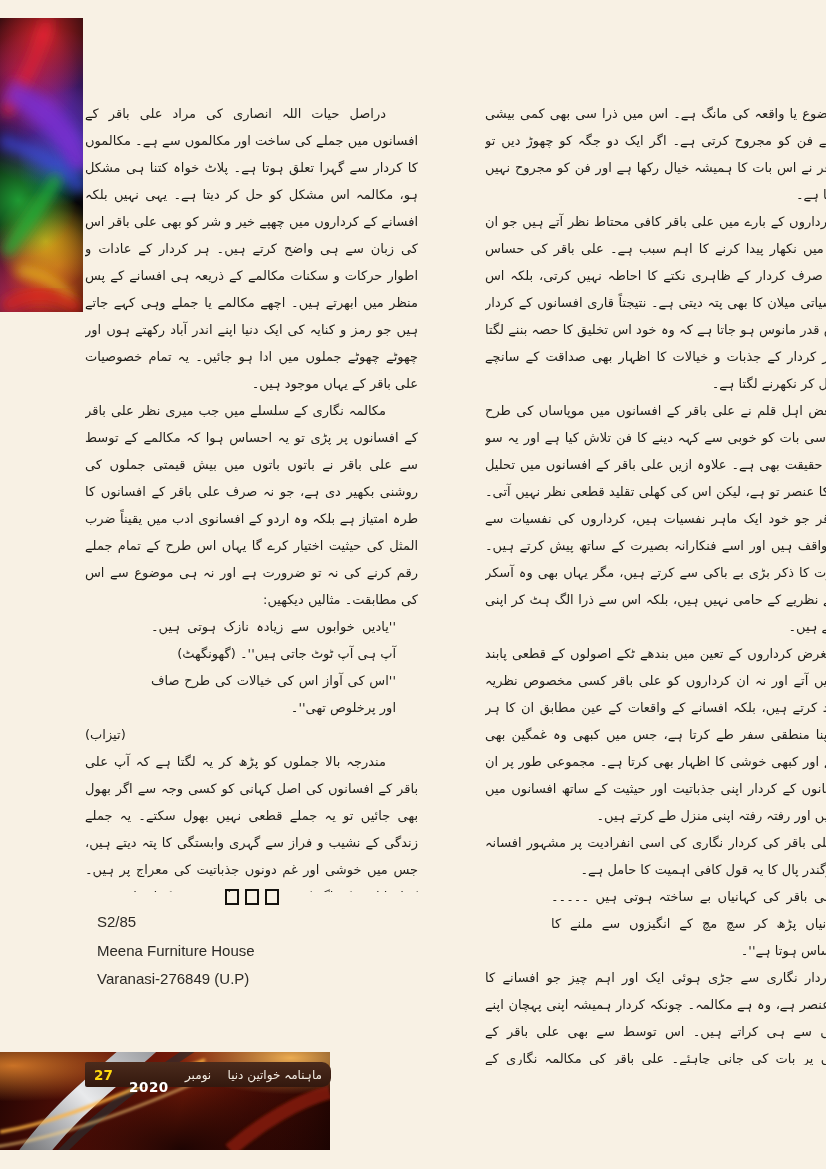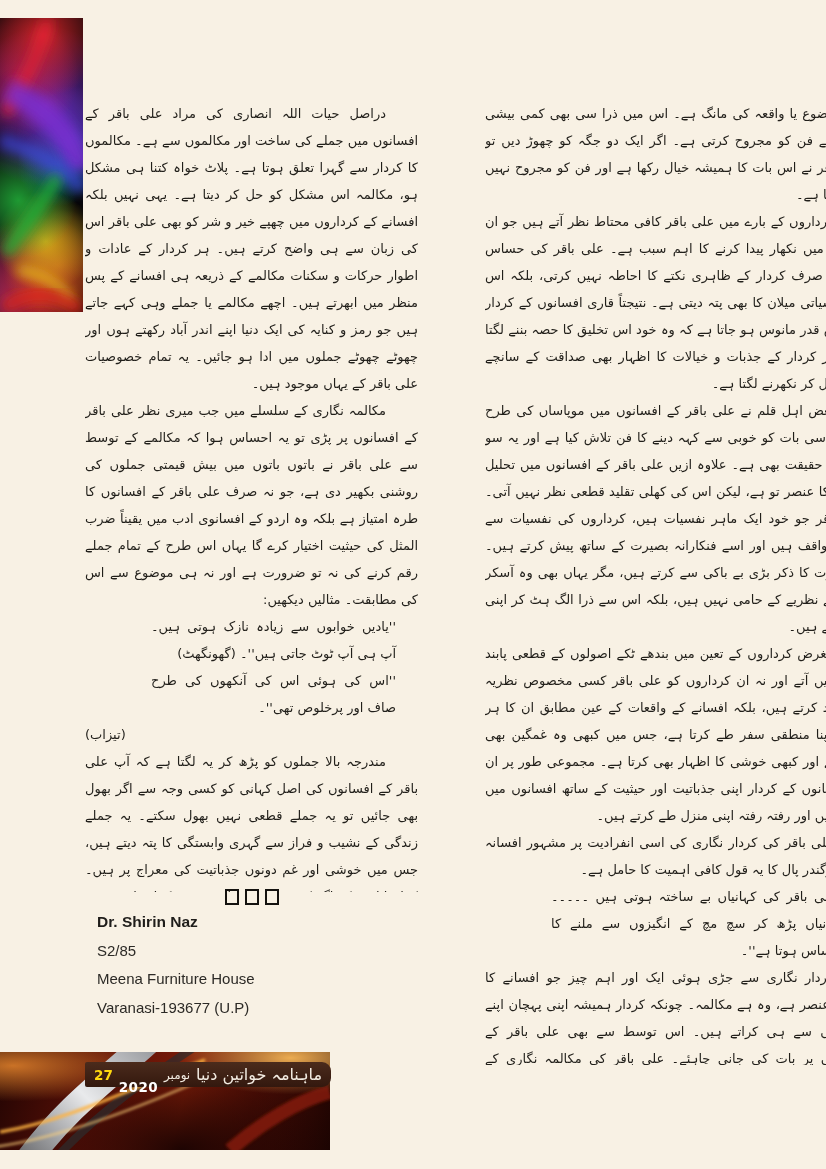--- a/index.html
+++ b/index.html
@@ -37,21 +37,21 @@
   }
   .art-bottom svg{position:absolute;left:0;top:0;}
   
   .footer-bar{
     position:absolute;left:85px;top:1062px;width:246px;height:25px;
     background:linear-gradient(#4b2b1c,#33180e);
     border-radius:2px 9px 9px 2px;
     display:flex;direction:rtl;align-items:center;justify-content:space-between;
     padding:0 9px;box-sizing:border-box;z-index:3;
   }
-  .footer-bar .mag{color:#f3ece2;font-size:16px;white-space:nowrap;}
+  .footer-bar .mag{color:#f3ece2;font-size:12px;white-space:nowrap;}
   .footer-bar .month{color:#f3ece2;font-size:12px;white-space:nowrap;}
   .footer-bar .year{color:#ffffff;font-size:13.5px;font-weight:bold;letter-spacing:.5px;margin-top:24px;}
   .footer-bar .pageno{color:#ffd90f;font-size:13.5px;font-weight:bold;}
   
   .col{
     position:absolute;top:100px;direction:rtl;
     font-size:13px;line-height:27px;text-align:justify;
   }
   .col-left {left:85px;width:333px;height:792px;overflow:hidden;}
   .col-right{left:437px;width:381px;height:965px;overflow:hidden;margin-left:48px;}
@@ -102,34 +102,33 @@
     <p class="para indent">علی باقر کی کردار نگاری کی اسی انفرادیت پر مشہور افسانہ نگار جوگندر پال کا یہ قول کافی اہمیت کا حامل ہے۔</p>
     <p class="para quote">''علی باقر کی کہانیاں بے ساختہ ہوتی ہیں ۔۔۔۔۔ کہانیاں پڑھ کر سچ مچ کے انگیزوں سے ملنے کا احساس ہوتا ہے''۔</p>
     <p class="para indent">کردار نگاری سے جڑی ہوئی ایک اور اہم چیز جو افسانے کا بنیادی عنصر ہے، وہ ہے مکالمہ۔ چونکہ کردار ہمیشہ اپنی پہچان اپنے مکالموں سے ہی کراتے ہیں۔ اس توسط سے بھی علی باقر کے افسانوں پر بات کی جانی چاہئے۔ علی باقر کی مکالمہ نگاری کے سلسلے میں حیات اللہ انصاری کا قول دیکھئے:</p>
 
   </div>
 
   <div class="col col-left">
     <p class="para indent">دراصل حیات اللہ انصاری کی مراد علی باقر کے افسانوں میں جملے کی ساخت اور مکالموں سے ہے۔ مکالموں کا کردار سے گہرا تعلق ہوتا ہے۔ پلاٹ خواہ کتنا ہی مشکل ہو، مکالمہ اس مشکل کو حل کر دیتا ہے۔ یہی نہیں بلکہ افسانے کے کرداروں میں چھپے خیر و شر کو بھی علی باقر اس کی زبان سے ہی واضح کرتے ہیں۔ ہر کردار کے عادات و اطوار حرکات و سکنات مکالمے کے ذریعہ ہی افسانے کے پس منظر میں ابھرتے ہیں۔ اچھے مکالمے یا جملے وہی کہے جاتے ہیں جو رمز و کنایہ کی ایک دنیا اپنے اندر آباد رکھتے ہوں اور چھوٹے چھوٹے جملوں میں ادا ہو جائیں۔ یہ تمام خصوصیات علی باقر کے یہاں موجود ہیں۔</p>
     <p class="para indent">مکالمہ نگاری کے سلسلے میں جب میری نظر علی باقر کے افسانوں پر پڑی تو یہ احساس ہوا کہ مکالمے کے توسط سے علی باقر نے باتوں باتوں میں بیش قیمتی جملوں کی روشنی بکھیر دی ہے، جو نہ صرف علی باقر کے افسانوں کا طرہ امتیاز ہے بلکہ وہ اردو کے افسانوی ادب میں یقیناً ضرب المثل کی حیثیت اختیار کرے گا یہاں اس طرح کے تمام جملے رقم کرنے کی نہ تو ضرورت ہے اور نہ ہی موضوع سے اس کی مطابقت۔ مثالیں دیکھیں:</p>
     <p class="para quote">''یادیں خوابوں سے زیادہ نازک ہوتی ہیں۔ آپ ہی آپ ٹوٹ جاتی ہیں''۔ (گھونگھٹ)</p>
-    <p class="para quote">''اس کی ہوئی اس کی آنکھوں کی طرح صاف اور پرخلوص تھی''۔</p>
+    <p class="para quote">''اس کی آواز اس کی خیالات کی طرح صاف اور پرخلوص تھی''۔</p>
     <p class="para attribution">(تیزاب)</p>
     <p class="para indent">مندرجہ بالا جملوں کو پڑھ کر یہ لگتا ہے کہ آپ علی باقر کے افسانوں کی اصل کہانی کو کسی وجہ سے اگر بھول بھی جائیں تو یہ جملے قطعی نہیں بھول سکتے۔ یہ جملے زندگی کے نشیب و فراز سے گہری وابستگی کا پتہ دیتے ہیں، جس میں خوشی اور غم دونوں جذباتیت کی معراج پر ہیں۔ کہا جاتا ہے کہ اگر کسی موضوع یا فن سے مکمل واقفیت ہو جائے تو اسے واضح کرنے کا سب سے اچھا طریقہ یہ ہے کہ اس موضوع پر ایک کتاب لکھ دی جائے۔ اگر اس بیان میں صداقت کی نشاندہی مقصود ہو تو علی باقر کے افسانے ضرور پڑھنا چاہیے، کیونکہ زندگی جینا اگر ایک فن ہے تو علی باقر زندگی کا فن کار ہے۔</p>
   </div>
 
   <div class="end-marker">
     <span class="sq"></span><span class="sq"></span><span class="sq"></span>
   </div>
 
   <div class="author-block">
-    <div class="author-name">Dr. Shirin Naz</div>
     <div class="author-line">S2/85</div>
     <div class="author-line">Meena Furniture House</div>
-    <div class="author-line">Varanasi-193677 (U.P)</div>
+    <div class="author-line">Varanasi-276849 (U.P)</div>
   </div>
 
   <div class="art-bottom">
     <svg width="330" height="98" viewBox="0 0 330 98">
       <defs>
         <linearGradient id="sg" x1="0" y1="1" x2="1" y2="0">
           <stop offset="0" stop-color="#6e6f72"></stop>
             <stop offset=".5" stop-color="#e9eaec"></stop>
             <stop offset="1" stop-color="#95979b"></stop>
         </linearGradient>

